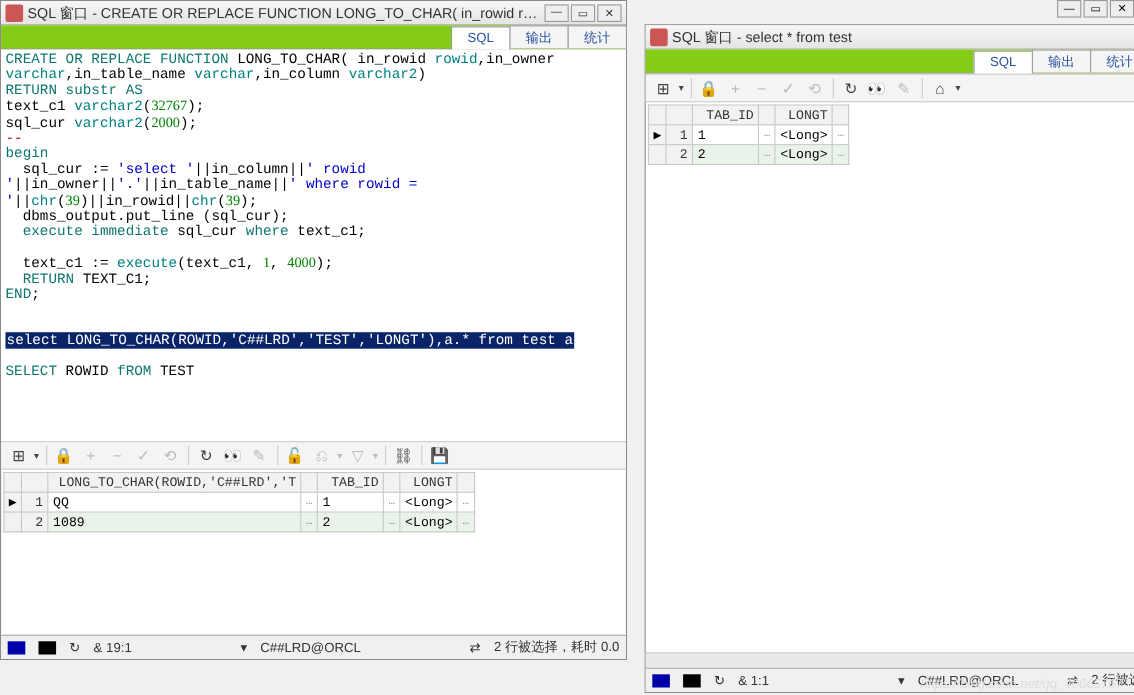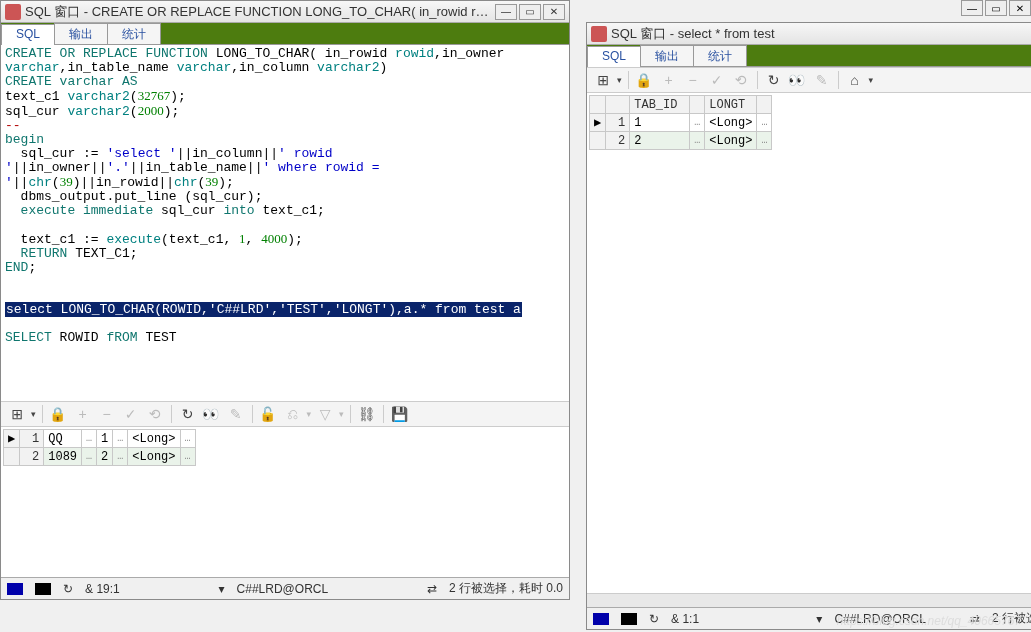--- a/index.html
+++ b/index.html
@@ -3,38 +3,38 @@
 <meta charset="utf-8">
 <style>
 * { box-sizing: border-box; margin: 0; padding: 0; }
 body { font-family: "Microsoft YaHei", Arial, sans-serif; font-size: 12px; background: #f0f0f0; width: 1031px; height: 632px; position: relative; overflow: hidden; }
 .window { position: absolute; background: #fff; border: 1px solid #8a8a8a; display: flex; flex-direction: column; }
 .titlebar { height: 22px; background: linear-gradient(#f7f7f7,#e4e4e4); border-bottom: 1px solid #aaa; display: flex; align-items: center; padding: 0 4px; font-size: 13px; color: #333; }
 .titlebar .icon { width: 16px; height: 16px; background: #c55; display: inline-block; margin-right: 4px; border-radius: 2px; }
 .titlebar .ttext { white-space: nowrap; overflow: hidden; text-overflow: ellipsis; flex: 1; }
 .winbtns { display: flex; gap: 2px; }
 .winbtn { width: 22px; height: 16px; border: 1px solid #999; background: #eee; font-size: 10px; display: flex; align-items: center; justify-content: center; cursor: pointer; }
-.tabs { height: 22px; display: flex; border-bottom: 1px solid #999; background: #4d7c0f; }
+.tabs { height: 22px; display: flex; border-bottom: 1px solid #999; background: #84cc16; justify-content: flex-end; }
 .tab { padding: 2px 14px; border: 1px solid #999; border-bottom: none; background: #f5f5f5; margin-right: -1px; font-size: 12px; color: #2850a0; cursor: pointer; }
 .tab.active { background: #fff; position: relative; top: 1px; }
 .editor { flex: 0 0 auto; font-family: "Courier New", monospace; font-size: 13px; line-height: 14px; padding: 2px 4px; white-space: pre; overflow: auto; background: #fff; color: #000; }
 .kw-blue { color: #0f766e; }
 .kw-teal { color: #008080; }
 .kw-green { color: #008000; font-family: Liberation Serif, serif; }
 .kw-red { color: #b00000; }
 .kw-str { color: #0000c8; }
 .sel { background: #0a246a; color: #fff; padding: 0 1px; }
 .toolbar { height: 26px; border-top: 1px solid #ccc; border-bottom: 1px solid #ccc; background: #f4f4f4; display: flex; align-items: center; gap: 4px; padding: 0 6px; font-size: 14px; color: #444; }
 .tbtn { width: 20px; height: 20px; display: flex; align-items: center; justify-content: center; cursor: pointer; border-radius: 2px; }
 .tbtn.disabled { color: #bbb; }
 .tsep { width: 1px; height: 18px; background: #ccc; margin: 0 2px; }
 .grid { font-family: "Courier New", monospace; font-size: 12px; }
 .grid table { border-collapse: collapse; }
 .grid th, .grid td { border: 1px solid #c8c8c8; padding: 1px 4px; height: 18px; text-align: left; background: #fff; white-space: nowrap; }
-.grid th { background: #f2f2f2; font-weight: normal; color: #333; }
+.grid th { background: #f2f2f2; font-weight: normal; color: #333; text-align: right; }
 .grid .rownum { background: #f2f2f2; text-align: right; width: 24px; color: #333; }
 .grid .rowptr { background: #f2f2f2; width: 14px; text-align: center; }
 .row-alt td { background: #eaf3ea; }
 .statusbar { height: 22px; border-top: 1px solid #aaa; background: #f0f0f0; display: flex; align-items: center; font-size: 12px; color: #333; gap: 12px; padding: 0 6px; }
 .statusbar .blk { width: 16px; height: 12px; display: inline-block; }
 .ellips { color: #888; font-size: 10px; }
 .watermark { position: absolute; right: 10px; bottom: 4px; color: #ddd; font-size: 12px; font-style: italic; }
 .spacer { flex: 1; }
 .scroll-h { height: 14px; background: #e8e8e8; border-top: 1px solid #ccc; }
 .leftpane-editor { height: 356px; }
@@ -55,30 +55,30 @@
     </div>
   </div>
   <div class="tabs">
     <div class="tab active">SQL</div>
     <div class="tab">输出</div>
     <div class="tab">统计</div>
   </div>
 
   <div class="editor leftpane-editor"><span class="kw-blue">CREATE OR REPLACE FUNCTION</span><span> LONG_TO_CHAR( in_rowid </span><span class="kw-teal">rowid</span><span>,in_owner</span>
 <span class="kw-teal">varchar</span><span>,in_table_name </span><span class="kw-teal">varchar</span><span>,in_column </span><span class="kw-teal">varchar2</span><span>)</span>
-<span class="kw-blue">CREATE varchar AS</span>
+<span class="kw-blue">RETURN substr AS</span>
 <span>text_c1 </span><span class="kw-teal">varchar2</span><span>(</span><span class="kw-green">32767</span><span>);</span>
 <span>sql_cur </span><span class="kw-teal">varchar2</span><span>(</span><span class="kw-green">2000</span><span>);</span>
 <span class="kw-red">--</span>
 <span class="kw-blue">begin</span>
 <span>  sql_cur := </span><span class="kw-str">'select '</span><span>||in_column||</span><span class="kw-str">' rowid</span>
 <span class="kw-str">'</span><span>||in_owner||</span><span class="kw-str">'.'</span><span>||in_table_name||</span><span class="kw-str">' where rowid =</span>
 <span class="kw-str">'</span><span>||</span><span class="kw-teal">chr</span><span>(</span><span class="kw-green">39</span><span>)||in_rowid||</span><span class="kw-teal">chr</span><span>(</span><span class="kw-green">39</span><span>);</span>
 <span>  dbms_output.put_line (sql_cur);</span>
-<span>  </span><span class="kw-blue">execute immediate</span><span> sql_cur </span><span class="kw-blue">into</span><span> text_c1;</span>
+<span>  </span><span class="kw-blue">execute immediate</span><span> sql_cur </span><span class="kw-blue">where</span><span> text_c1;</span>
 
 <span>  text_c1 := </span><span class="kw-teal">execute</span><span>(text_c1, </span><span class="kw-green">1</span><span>, </span><span class="kw-green">4000</span><span>);</span>
 <span>  </span><span class="kw-blue">RETURN</span><span> TEXT_C1;</span>
 <span class="kw-blue">END</span><span>;</span>
 
 
 <span class="sel">select LONG_TO_CHAR(ROWID,'C##LRD','TEST','LONGT'),a.* from test a</span>
 
 <span class="kw-blue">SELECT</span><span> ROWID </span><span class="kw-blue">fROM</span><span> TEST</span>
 </div>
@@ -105,20 +105,30 @@
     <span class="tsep"></span>
     <span class="tbtn">⛓</span>
     <span class="tsep"></span>
     <span class="tbtn">💾</span>
   </div>
 
   <div class="gridwrap" style="flex:1">
     <div class="grid">
       <table>
         <tbody>
+            <tr>
+          <th></th>
+          <th></th>
+          <th style="width:230px">LONG_TO_CHAR(ROWID,'C##LRD','T</th>
+          <th style="width:12px"></th>
+          <th style="width:60px">TAB_ID</th>
+          <th style="width:12px"></th>
+          <th style="width:50px">LONGT</th>
+          <th style="width:12px"></th>
+        </tr>
         <tr>
           <td class="rowptr">▶</td>
           <td class="rownum">1</td>
           <td>QQ</td>
           <td class="ellips">…</td>
           <td>1</td>
           <td class="ellips">…</td>
           <td>&lt;Long&gt;</td>
           <td class="ellips">…</td>
         </tr>

